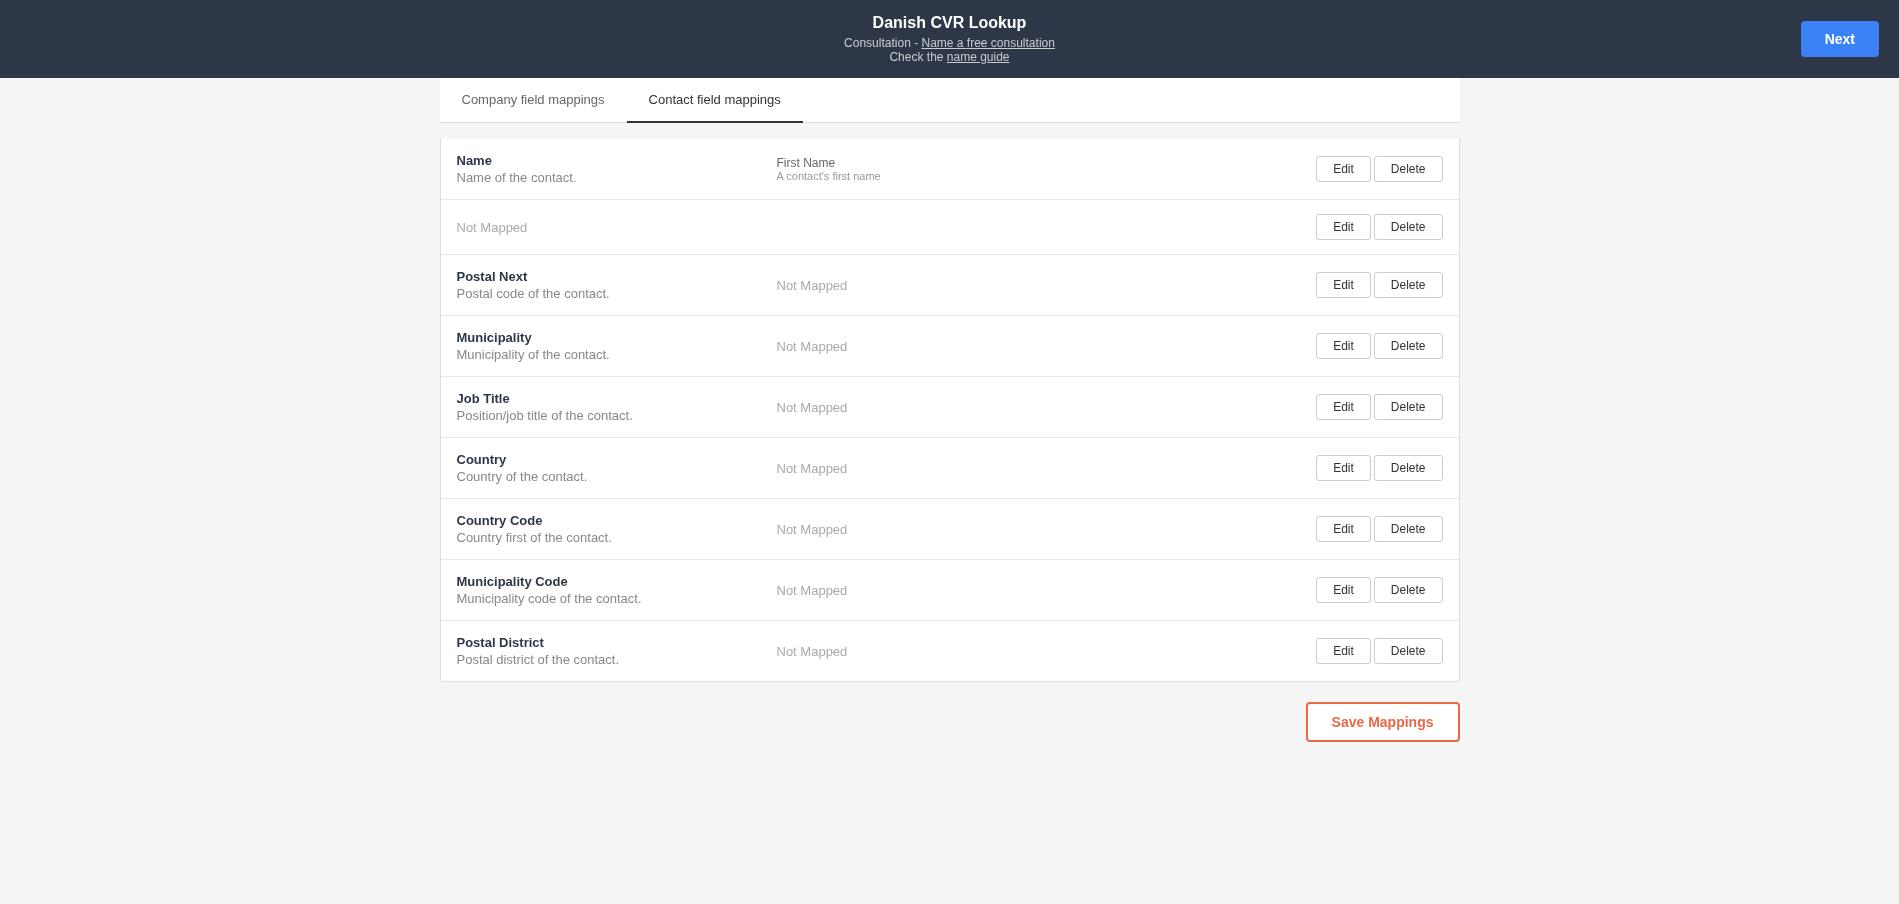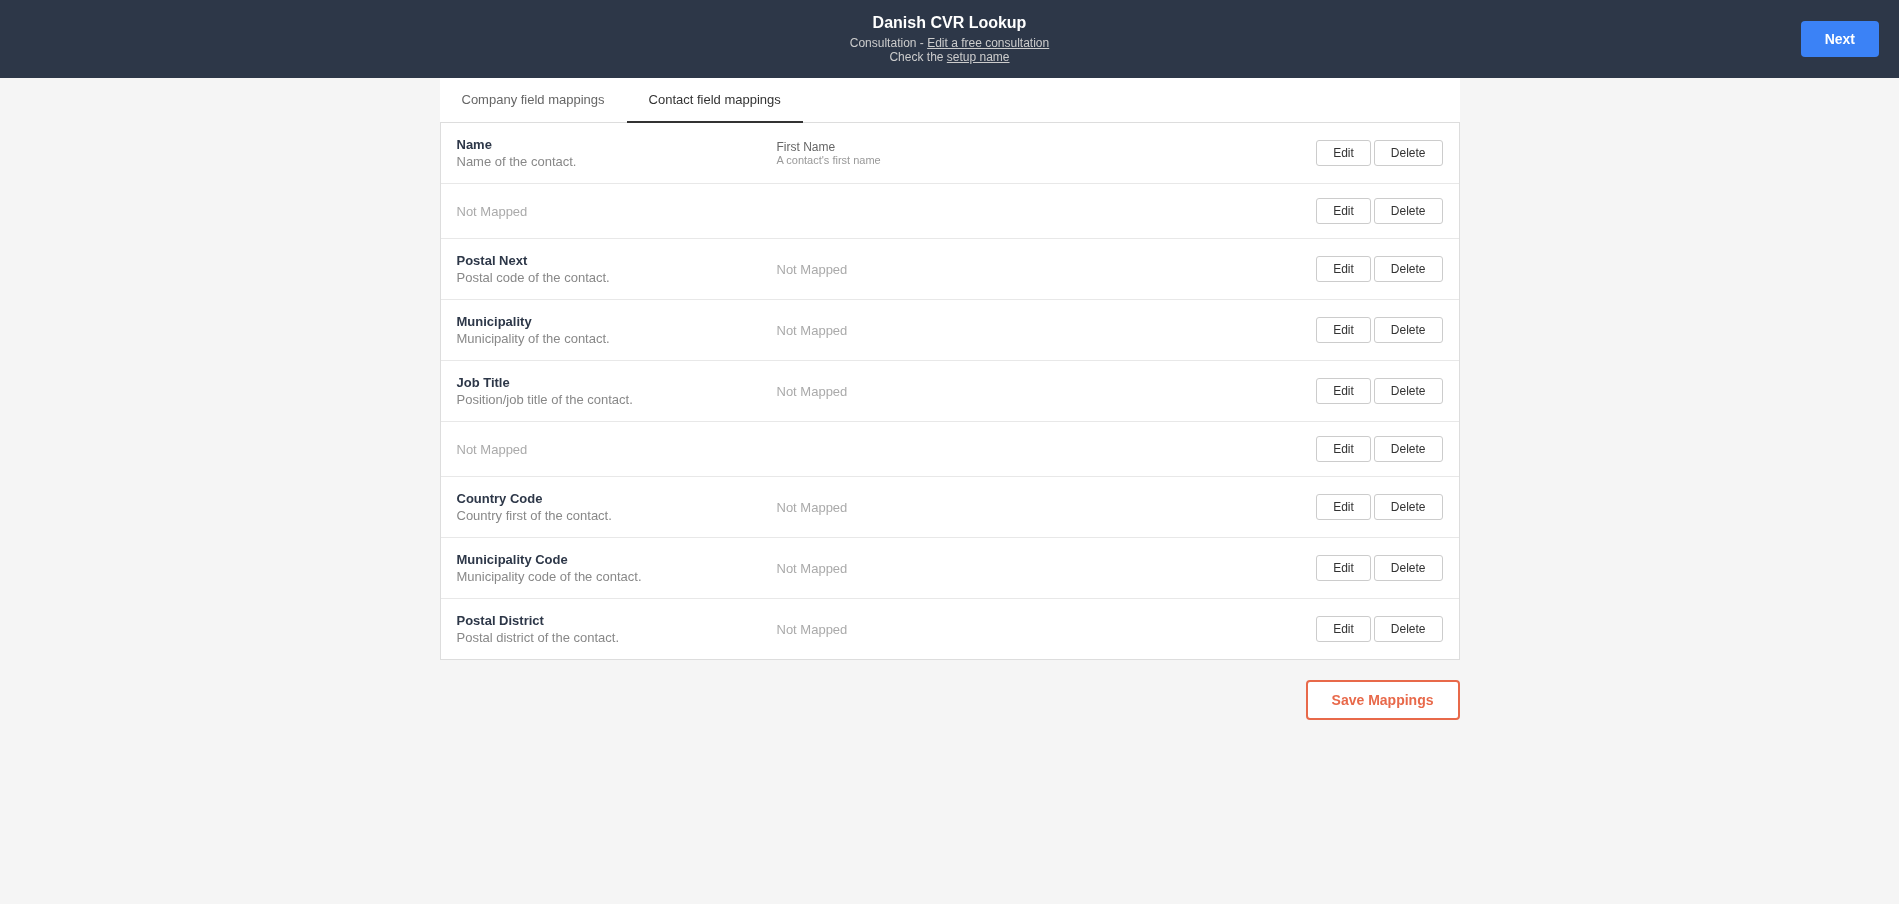--- a/index.html
+++ b/index.html
@@ -45,21 +45,21 @@
       max-width: 1060px;
       margin: 0 auto;
       padding: 0 20px 40px;
     }
 
     
     .tabs {
       display: flex;
       border-bottom: 1px solid #ddd;
       background: #fff;
-      margin-bottom: 0;
+      margin-bottom: 16px;
     }
     .tab {
       padding: 14px 22px;
       font-size: 13px;
       color: #666;
       cursor: pointer;
       border-bottom: 2px solid transparent;
       margin-bottom: -1px;
     }
     .tab.active {
@@ -147,23 +147,23 @@
       font-weight: 600;
       cursor: pointer;
     }
   </style>
 </head>
 <body>
 
 <div class="header">
   <div class="header-title">Danish CVR Lookup</div>
   <div class="header-subtitle">
-    <span>Consultation - </span><a href="#">Edit a free consultation</a>
+    <span>Consultation - </span><a href="#">Name a free consultation</a>
     <br>
-    <span>Check the </span><a href="#">setup name</a>
+    <span>Check the </span><a href="#">name guide</a>
   </div>
   <button class="header-next-btn">Next</button>
 </div>
 
 <div class="main-content">
 
   <div class="tabs">
     <div class="tab">Company field mappings</div>
     <div class="tab active">Contact field mappings</div>
   </div>
@@ -217,20 +217,24 @@
           <div class="field-name">Job Title</div>
           <div class="field-desc">Position/job title of the contact.</div>
         </div>
         <div class="mapped-value">Not Mapped</div>
         <div class="row-actions">
           <button class="action-btn">Edit</button>
           <button class="action-btn">Delete</button>
         </div>
       </div>
       <div class="mapping-row">
+        <div class="field-info">
+          <div class="field-name">Country</div>
+          <div class="field-desc">Country of the contact.</div>
+        </div>
         <div class="mapped-value">Not Mapped</div>
         <div class="row-actions">
           <button class="action-btn">Edit</button>
           <button class="action-btn">Delete</button>
         </div>
       </div>
       <div class="mapping-row">
         <div class="field-info">
           <div class="field-name">Country Code</div>
           <div class="field-desc">Country first of the contact.</div>

